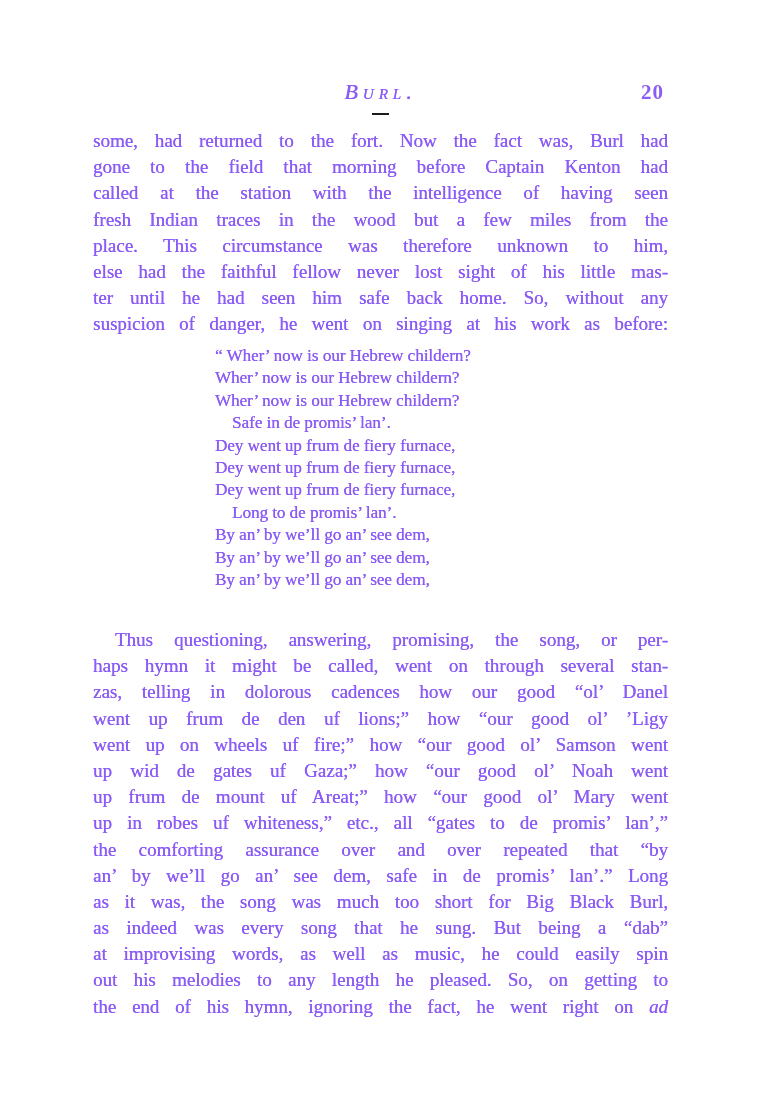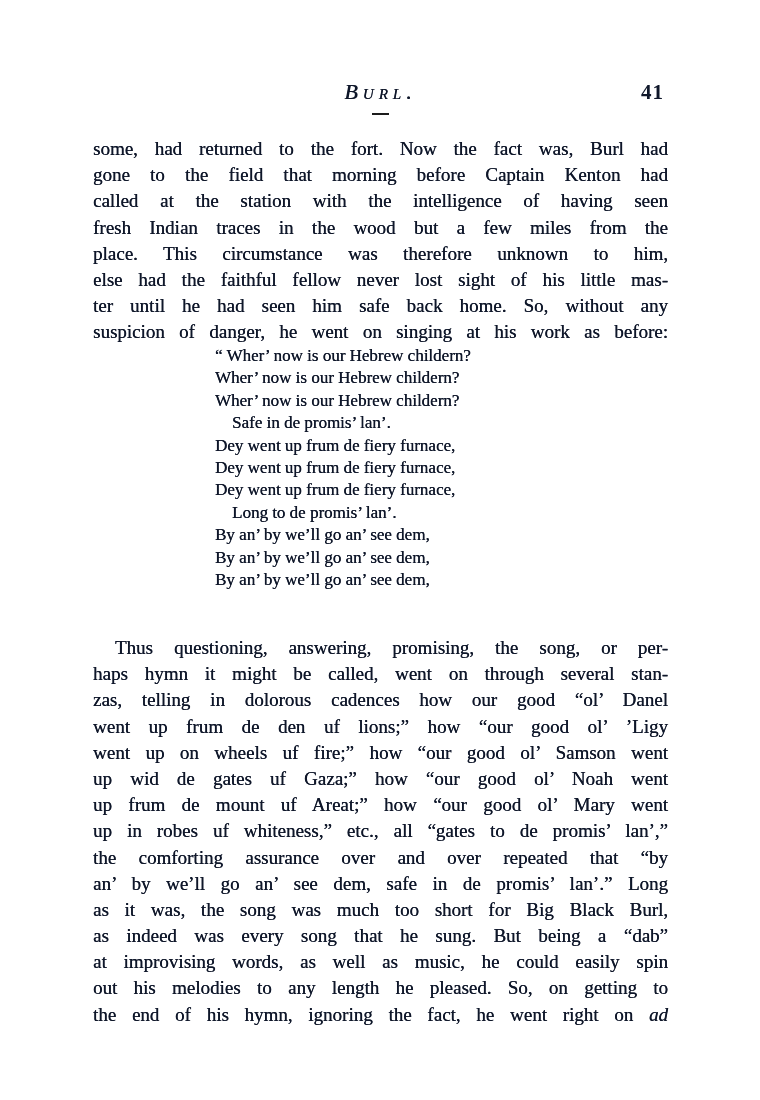--- a/index.html
+++ b/index.html
@@ -7,21 +7,21 @@
     padding: 0;
     background: #ffffff;
   }
   .page {
     position: relative;
     width: 760px;
     height: 1100px;
     background: #ffffff;
     overflow: hidden;
     font-family: "Liberation Serif", "DejaVu Serif", serif;
-    color: #0f172a;
+    color: #8b5cf6;
   }
   
   .running-head {
     position: absolute;
     top: 80px;
     left: 93px;
     width: 575px;
     height: 24px;
   }
   .head-title {
@@ -52,21 +52,20 @@
     background: #1c1c1c;
   }
   
   .prose {
     position: absolute;
     left: 93px;
     width: 575px;
     font-size: 19px;
     line-height: 26.2px;
     text-shadow: 0.25px 0 0 currentColor;
-    margin-top: 8px;
   }
   .prose .line {
     text-align: justify;
     text-align-last: justify;
     -moz-text-align-last: justify;
     white-space: normal;
     height: 26.2px;
     overflow: visible;
   }
   .p1 { top: 128px; }
@@ -86,21 +85,21 @@
   .verse .line.hanging { text-indent: -15px; padding-left: 15px; }
   .verse .line.v-indent { padding-left: 17px; }
 </style>
 </head>
 <body>
 
 <div class="page">
 
   <div class="running-head">
     <span class="head-title">Burl.</span>
-    <span class="page-num">41</span>
+    <span class="page-num">20</span>
   </div>
 
   <div class="head-rule"></div>
 
   <div class="prose p1">
       <div class="line">some, had returned to the fort. Now the fact was, Burl had</div>
       <div class="line">gone to the field that morning before Captain Kenton had</div>
       <div class="line">called at the station with the intelligence of having seen</div>
       <div class="line">fresh Indian traces in the wood but a few miles from the</div>
       <div class="line">place. This circumstance was therefore unknown to him,</div>

